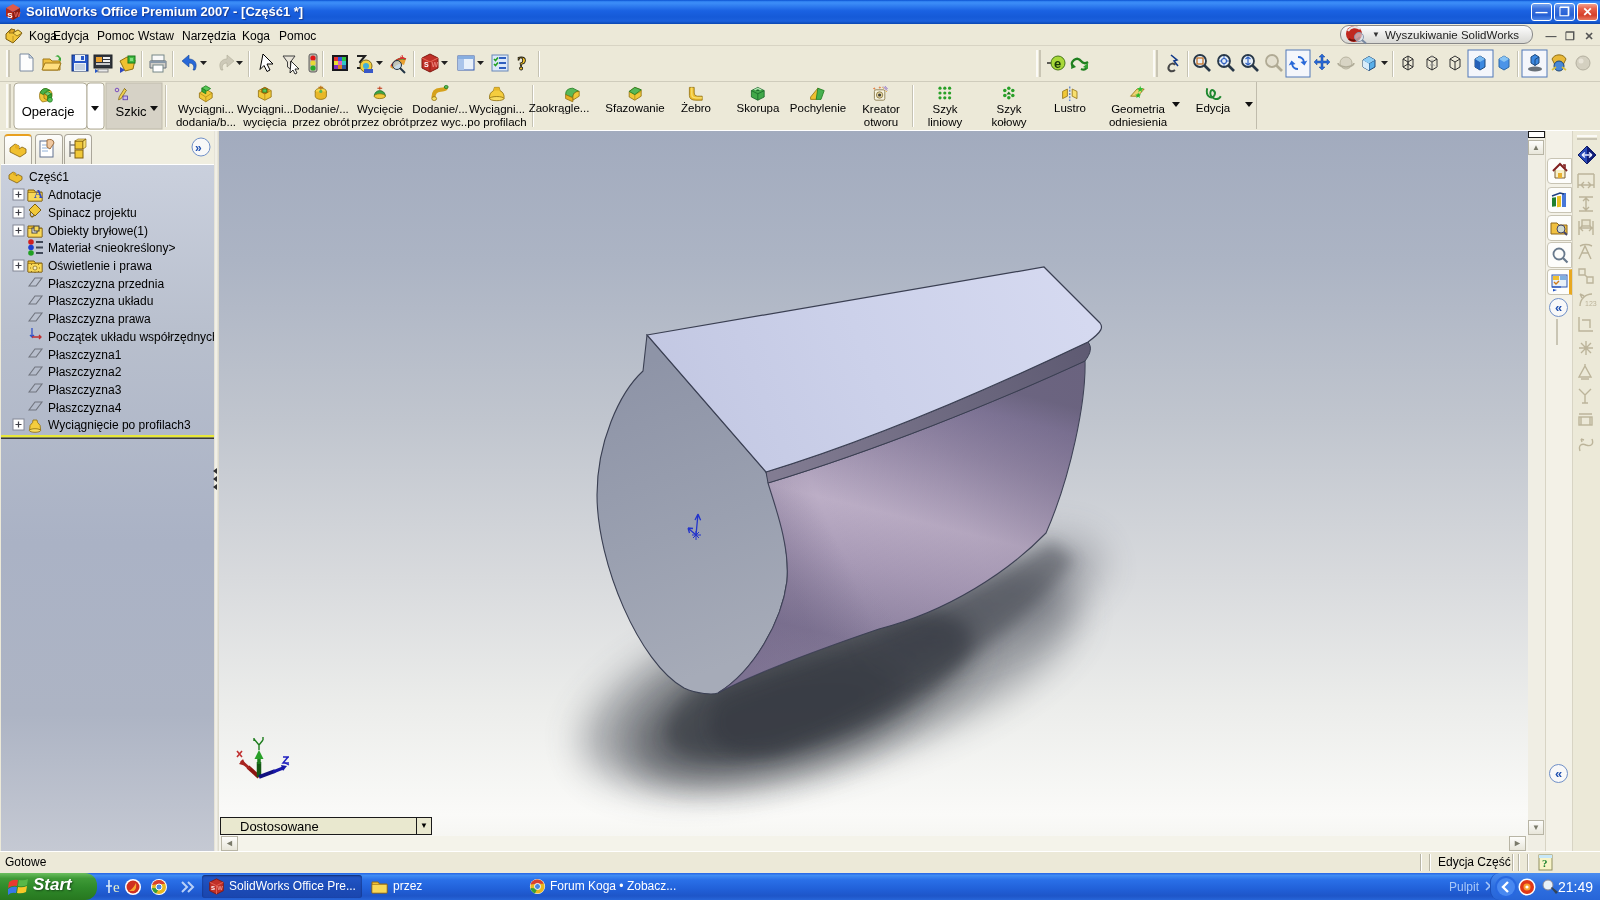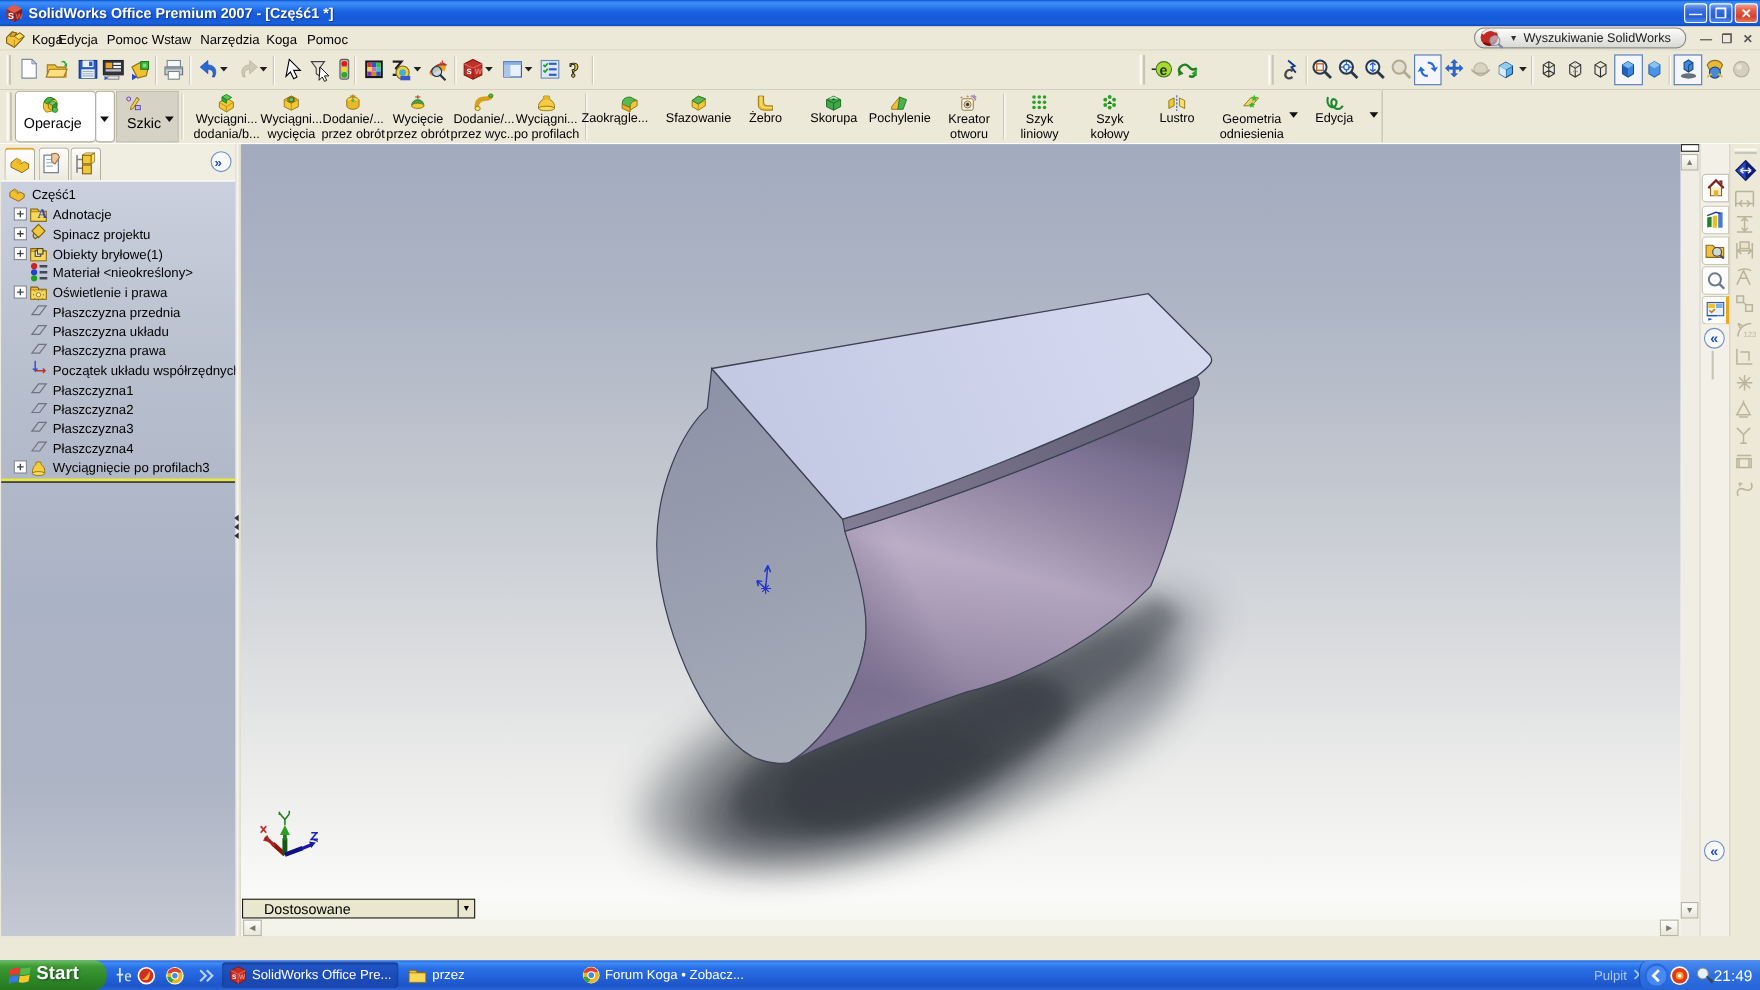--- a/index.html
+++ b/index.html
@@ -51,21 +51,21 @@
 #rtoolbar { left:1572px; top:131px; width:28px; height:720px; background:#ece9d8; border-left:1px solid #d8d4c4; }
 
 
 #statusbar { left:0; top:851px; width:1600px; height:22px; background:#ece9d8; border-top:1px solid #fff; font-size:12px; }
 
 
 #taskbar { left:0; top:873px; width:1600px; height:27px;
   background:linear-gradient(180deg,#2663e4 0%,#3f8cf3 9%,#2a70e8 25%,#2160d8 60%,#1e55c8 85%,#2765d8 100%); }
 #startbtn { left:0; top:0; width:97px; height:27px; border-radius:0 12px 12px 0;
   background:linear-gradient(180deg,#6cbf60 0%,#3f9a37 20%,#2f8a2a 55%,#27771f 100%);
-  color:#fff; font-size:17px; font-weight:bold; }
+  color:#fff; font-size:17px; font-weight:bold; font-style:italic; }
 .taskbtn { top:2px; height:23px; border-radius:3px; font-size:12px; color:#fff; white-space:nowrap; overflow:hidden; }
 #tray { right:0; top:0; width:110px; height:27px; background:linear-gradient(180deg,#4b8df0 0%,#2e6fe0 50%,#2765d8 100%);
   border-left:1px solid #1c50b8; border-radius:9px 0 0 9px; }
 </style>
 </head>
 <body>
 <div id="root">
   <div class="abs" id="titlebar">
     <svg class="abs" style="left:4px;top:3px" width="18" height="18" viewBox="0 0 18 18">
       <polygon points="2,5 9,1 16,5 9,9" fill="#e05a4a"></polygon>
@@ -916,20 +916,34 @@
             <rect x="2" y="6" width="13" height="8"></rect>
             <path d="M4 6 v8 M13 6 v8 M2 3 h13"></path>
           </g>
         <g transform="translate(4,304)">
             <path d="M3 16 c-2 -6 2 -8 6 -6 c5 2 8 -1 6 -6 M4 4 l3 1 m-3 -1 l1 3"></path>
           </g>
       </g>
     </svg>
   </div>
 
+  <div class="abs" id="statusbar">
+    <span style="position:absolute;left:5px;top:3px">Gotowe</span>
+    <div style="position:absolute;left:1420px;top:2px;width:2px;height:17px;border-left:1px solid #b8b5a5;border-right:1px solid #fff"></div>
+    <div style="position:absolute;left:1429px;top:2px;width:2px;height:17px;border-left:1px solid #b8b5a5;border-right:1px solid #fff"></div>
+    <span style="position:absolute;left:1438px;top:3px">Edycja Część</span>
+    <div style="position:absolute;left:1512px;top:2px;width:2px;height:17px;border-left:1px solid #b8b5a5;border-right:1px solid #fff"></div>
+    <div style="position:absolute;left:1518px;top:2px;width:2px;height:17px;border-left:1px solid #b8b5a5;border-right:1px solid #fff"></div>
+    <div style="position:absolute;left:1527px;top:2px;width:2px;height:17px;border-left:1px solid #b8b5a5;border-right:1px solid #fff"></div>
+    <svg style="position:absolute;left:1538px;top:2px" width="16" height="17" viewBox="0 0 16 17">
+        <rect x="1" y="1" width="13" height="15" fill="#f8f4c8" stroke="#909060"></rect>
+        <rect x="1" y="1" width="13" height="3" fill="#c8e8f8"></rect>
+        <text x="4" y="13" font-size="11" font-weight="bold" fill="#188028" font-family="Liberation Serif">?</text>
+      </svg>
+  </div>
 
   <div class="abs" id="taskbar">
     <div class="abs" id="startbtn">
       <svg class="abs" style="left:8px;top:4px" width="22" height="19" viewBox="0 0 22 19">
         <path d="M1 5 q4 -3 9 -2 l-1 6 q-5 -1 -9 2 z" fill="#e83a30"></path>
         <path d="M11 3 q5 1 9 -1 l-1 6 q-4 2 -9 1 z" fill="#58b848"></path>
         <path d="M0 12 q4 -3 9 -2 l-1 6 q-5 -1 -8 2 z" fill="#3878e8"></path>
         <path d="M10 10 q5 1 9 -1 l-1 6 q-4 2 -9 1 z" fill="#f8c828"></path>
       </svg>
       <span style="position:absolute;left:33px;top:2px;text-shadow:1px 1px 2px #184818">Start</span>

